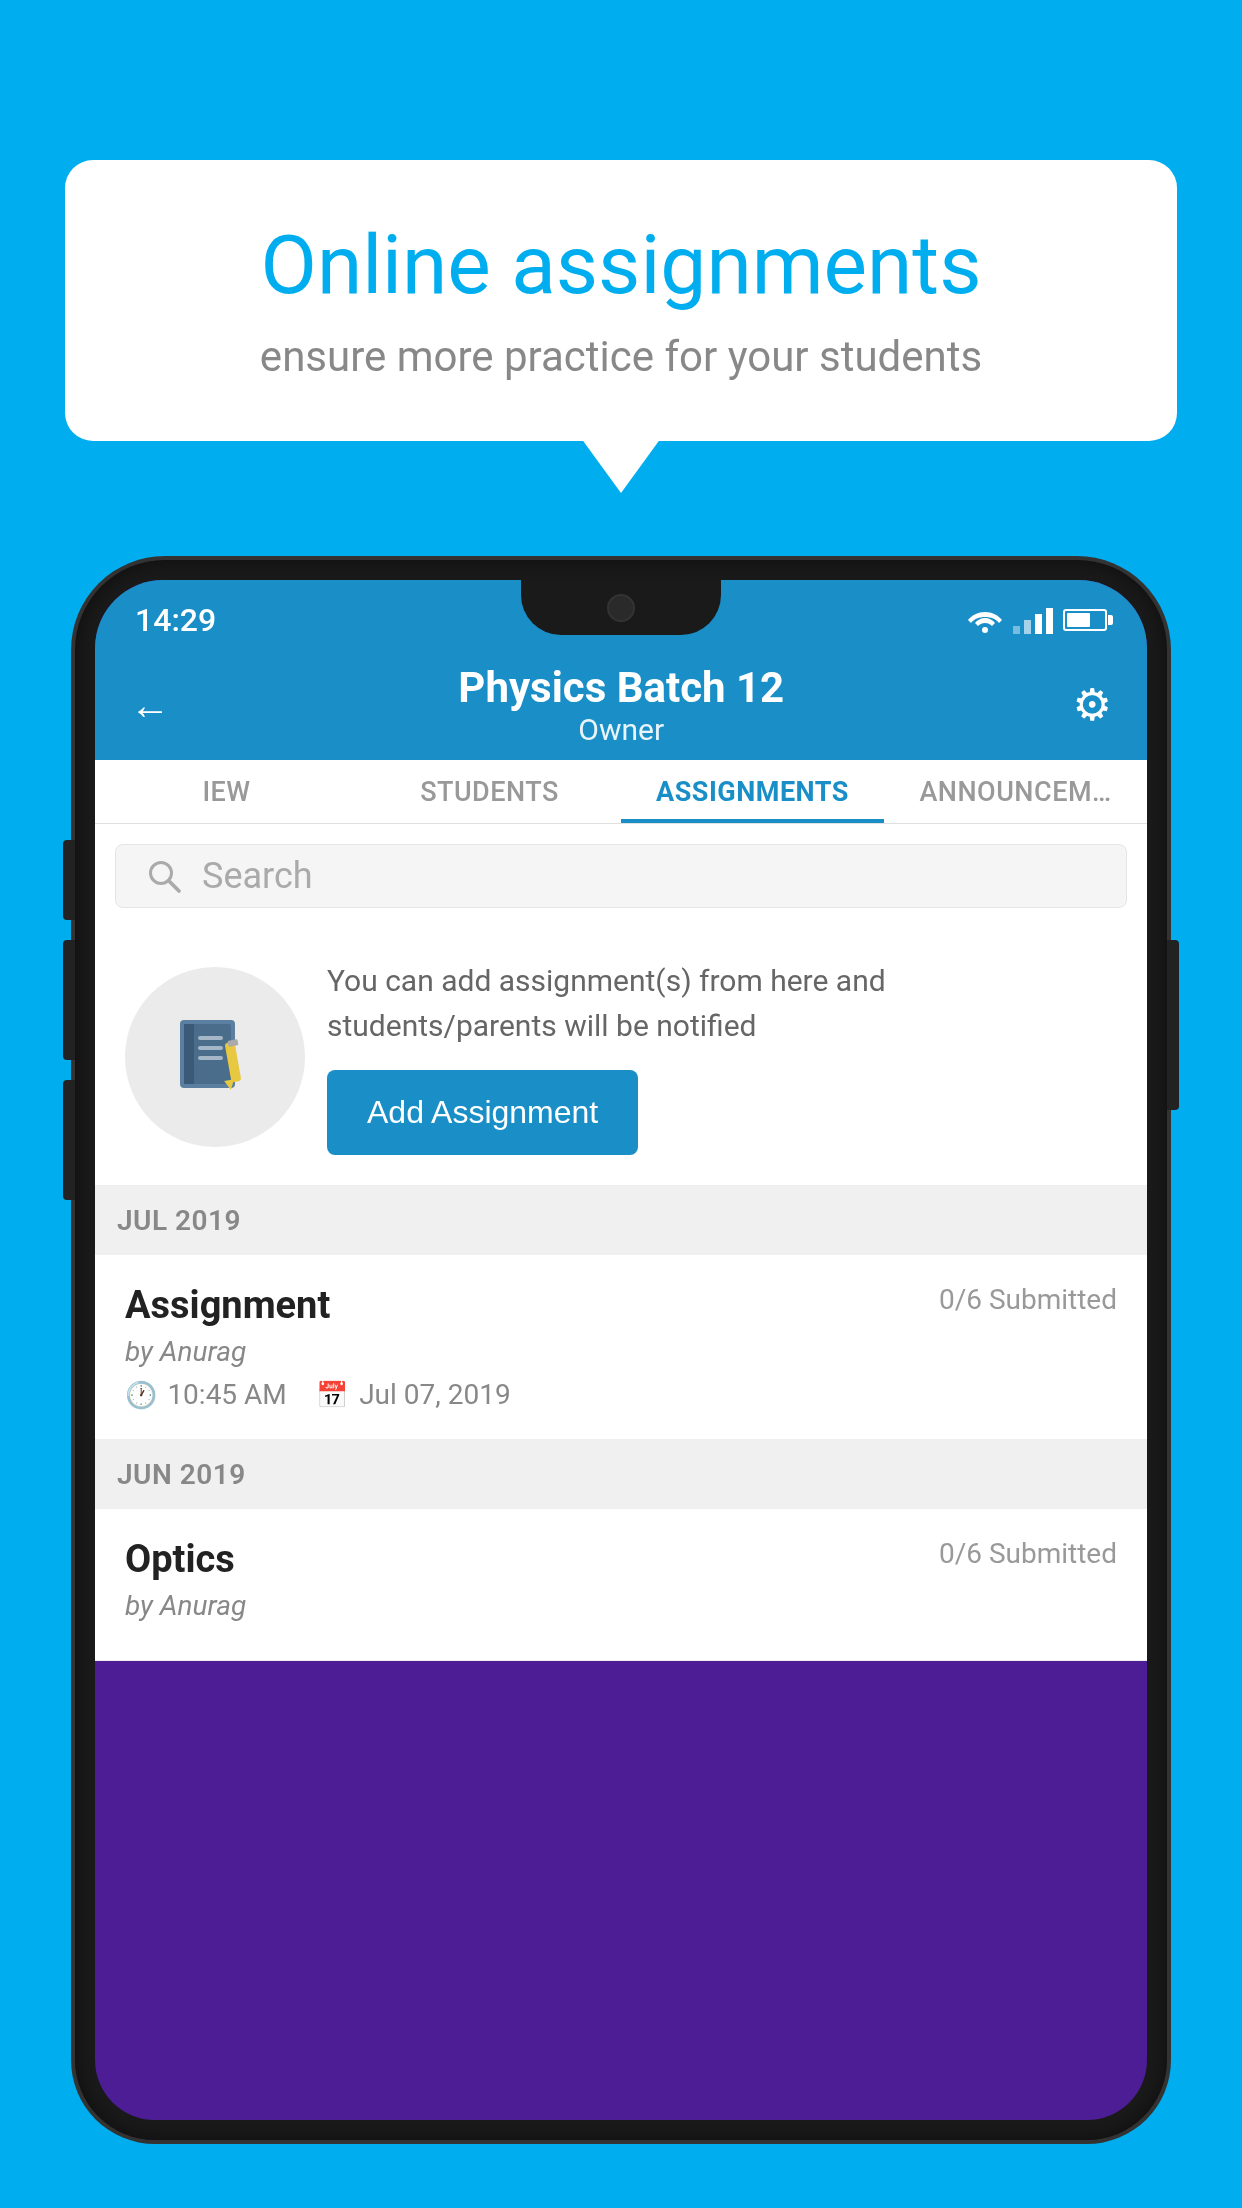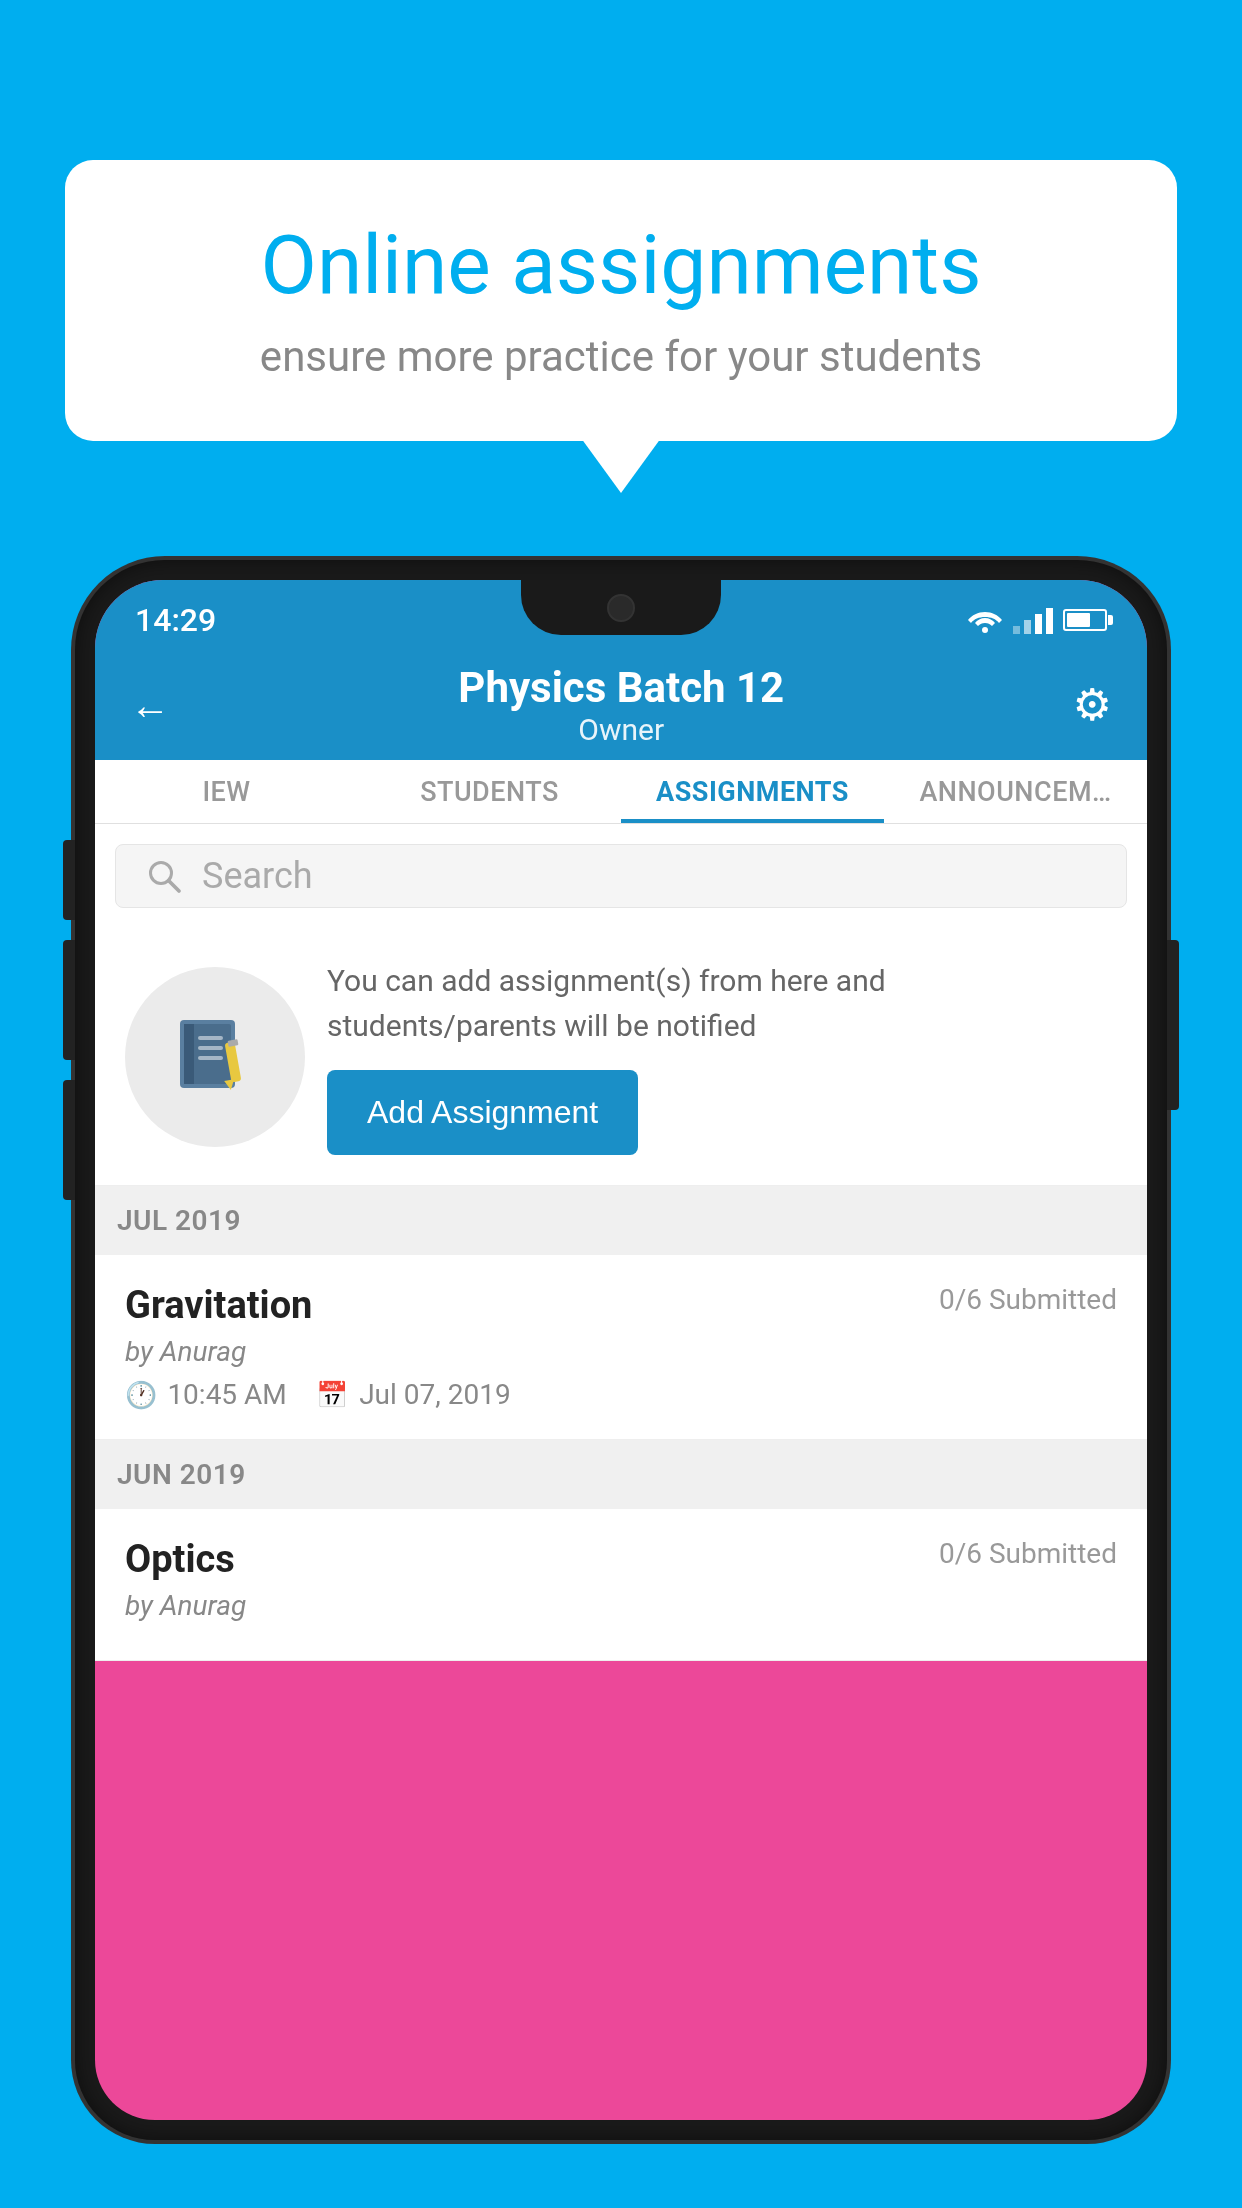--- a/index.html
+++ b/index.html
@@ -134,21 +134,21 @@
       position: absolute;
       right: -12px;
       top: 380px;
       width: 12px;
       height: 170px;
       background: #222;
       border-radius: 0 4px 4px 0;
     }
 
     .phone-screen {
-      background: #ec4899;
+      background: #4c1d95;
       border-radius: 68px 68px 60px 60px;
       overflow: hidden;
       height: 100%;
       position: relative;
     }
 
     
     .status-bar {
       background: #1a8fc7;
       height: 70px;
@@ -519,21 +519,21 @@
           <div class="info-text-area">
             <p class="info-description">You can add assignment(s) from here and students/parents will be notified</p>
             <button class="add-assignment-btn">Add Assignment</button>
           </div>
         </div>
 
         <div class="section-header">JUL 2019</div>
 
         <div class="assignment-item">
           <div class="assignment-row-top">
-            <span class="assignment-name">Gravitation</span>
+            <span class="assignment-name">Assignment</span>
             <span class="assignment-submitted">0/6 Submitted</span>
           </div>
           <div class="assignment-by">by Anurag</div>
           <div class="assignment-meta">
             <div class="meta-item">
               <span class="meta-icon">🕐</span>
               <span>10:45 AM</span>
             </div>
             <div class="meta-item">
               <span class="meta-icon">📅</span>

